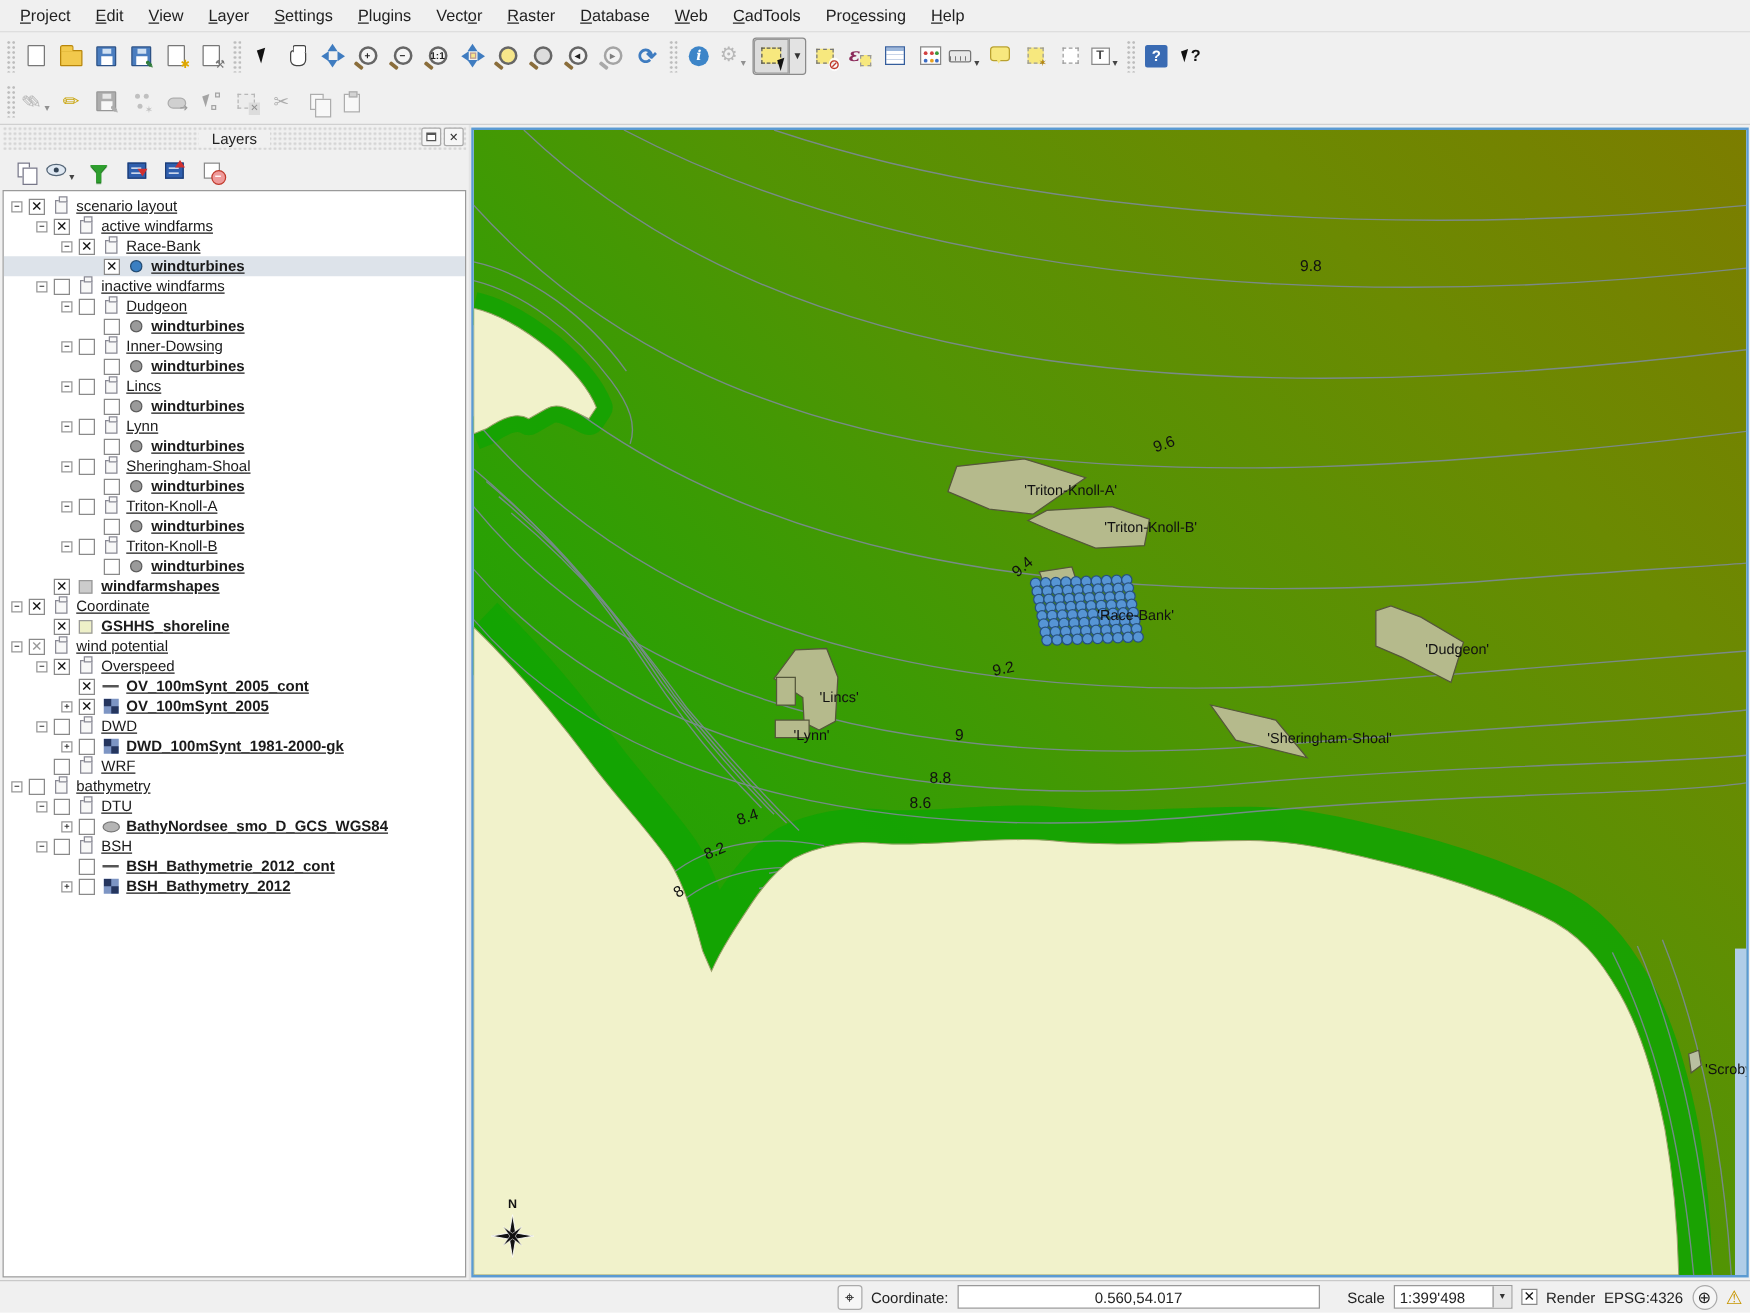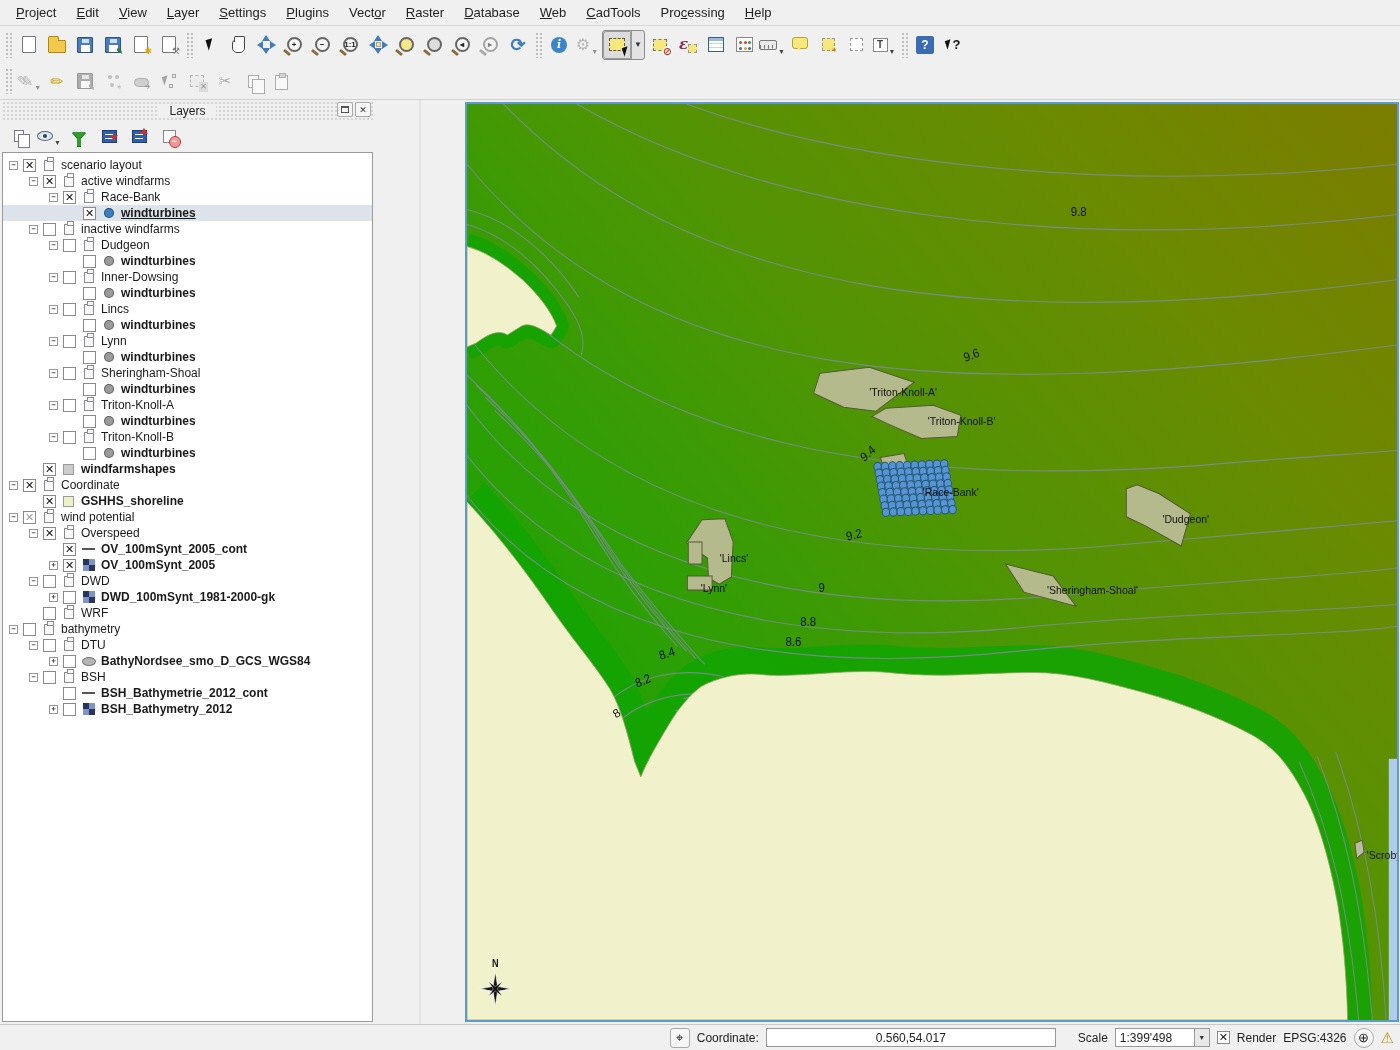--- a/index.html
+++ b/index.html
@@ -105,21 +105,21 @@
   .i-delsel { width:14px; height:12px; border:1px dashed #888; background:#e8e8e8; position:relative; }
   .i-delsel::after { content:"✕"; position:absolute; right:-5px; bottom:-6px; font:bold 8px/8px "DejaVu Sans",sans-serif; color:#444;
                      background:#ccc; padding:1px; }
   .i-scissors { font-size:15px; color:#777; }
   .i-copy { width:11px; height:13px; background:#fff; border:1px solid #777; position:relative; }
   .i-copy::after { content:""; position:absolute; left:3px; top:3px; width:11px; height:13px; background:#fff; border:1px solid #777; }
   .i-paste { width:13px; height:15px; background:#fff; border:1px solid #777; position:relative; margin-top:2px; }
   .i-paste::before { content:""; position:absolute; top:-3px; left:3px; width:5px; height:3px; background:#bbb; border:1px solid #777; }
 
   
-  .main { flex:1; display:flex; min-height:0;gap:44px; }
+  .main { flex:1; display:flex; min-height:0; }
 
   
   .panel { width:375px; flex:0 0 auto; display:flex; flex-direction:column; background:#f0f0f0; padding:1px 2px 2px 2px; }
   .panel-title { height:19px; display:flex; align-items:center; position:relative;
                  background-image:radial-gradient(#d4d4d4 1px, transparent 1.2px); background-size:4px 4px; }
   .panel-title .ttl { margin:0 auto; background:#f0f0f0; padding:0 10px; font-size:12px; color:#222; }
   .panel-title .pbtns { position:absolute; right:2px; top:1px; display:flex; gap:2px; }
   .pbtn { width:16px; height:15px; border:1px solid #aaa; background:#f6f6f6; border-radius:2px;
           display:flex; align-items:center; justify-content:center; font-size:9px; color:#333; }
   .pbtn .fl { width:8px; height:7px; border:1px solid #555; border-top-width:2px; background:#fff; }
@@ -152,21 +152,21 @@
   .t-ico { flex:0 0 auto; display:flex; align-items:center; justify-content:center; width:15px; }
   .t-group { width:10px; height:11px; border:1px solid #8a8a95; background:#f8f8f8; position:relative; }
   .t-group::after { content:""; position:absolute; left:2px; top:-4px; width:5px; height:3px; border:1px solid #8a8a95; background:#f8f8f8; }
   .t-point { width:10px; height:10px; border-radius:50%; border:1px solid rgba(0,0,0,.4); }
   .t-line { width:13px; height:0; border-top:2px solid #555; }
   .t-poly { width:11px; height:11px; border:1px solid #999; }
   .t-raster { width:12px; height:12px; background:#7d95c4; position:relative; overflow:hidden; }
   .t-raster::after { content:""; position:absolute; width:6px; height:6px; background:#25355e; left:0; top:0; box-shadow:6px 6px 0 #25355e; }
   .t-tri { width:0; height:0; border:6px solid transparent; border-bottom:11px solid #f5e642; filter:drop-shadow(0 0 .5px #000); }
   .t-blob { width:14px; height:9px; background:#b5b5b5; border:1px solid #777; border-radius:50%; }
-  .tlabel { font-size:12px; color:#1a1a1a; }
+  .tlabel { font-size:12px; color:#1a1a1a;text-decoration:underline; }
   .tlabel.bold { font-weight:bold; }
   .tlabel.und { text-decoration:underline; }
 
   .splitter { width:2px; background:#e4e4e4; flex:0 0 auto; }
 
   
   .map-wrap { flex:1; margin:2px 1px 2px 0; border:2px solid #5b9ad2; position:relative; background:#fff; min-width:0; }
   .map-wrap svg { display:block; width:100%; height:100%; }
   svg text { font-family:"Liberation Sans",sans-serif; }
   .ctr-label { font-size:12.5px; fill:#111; }

